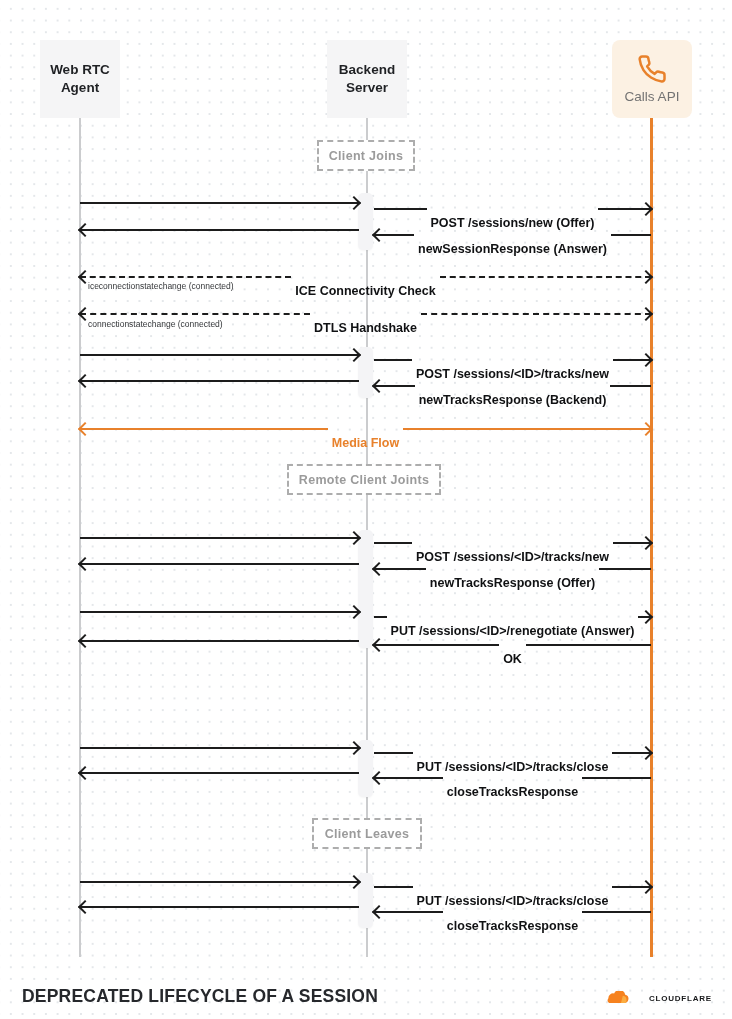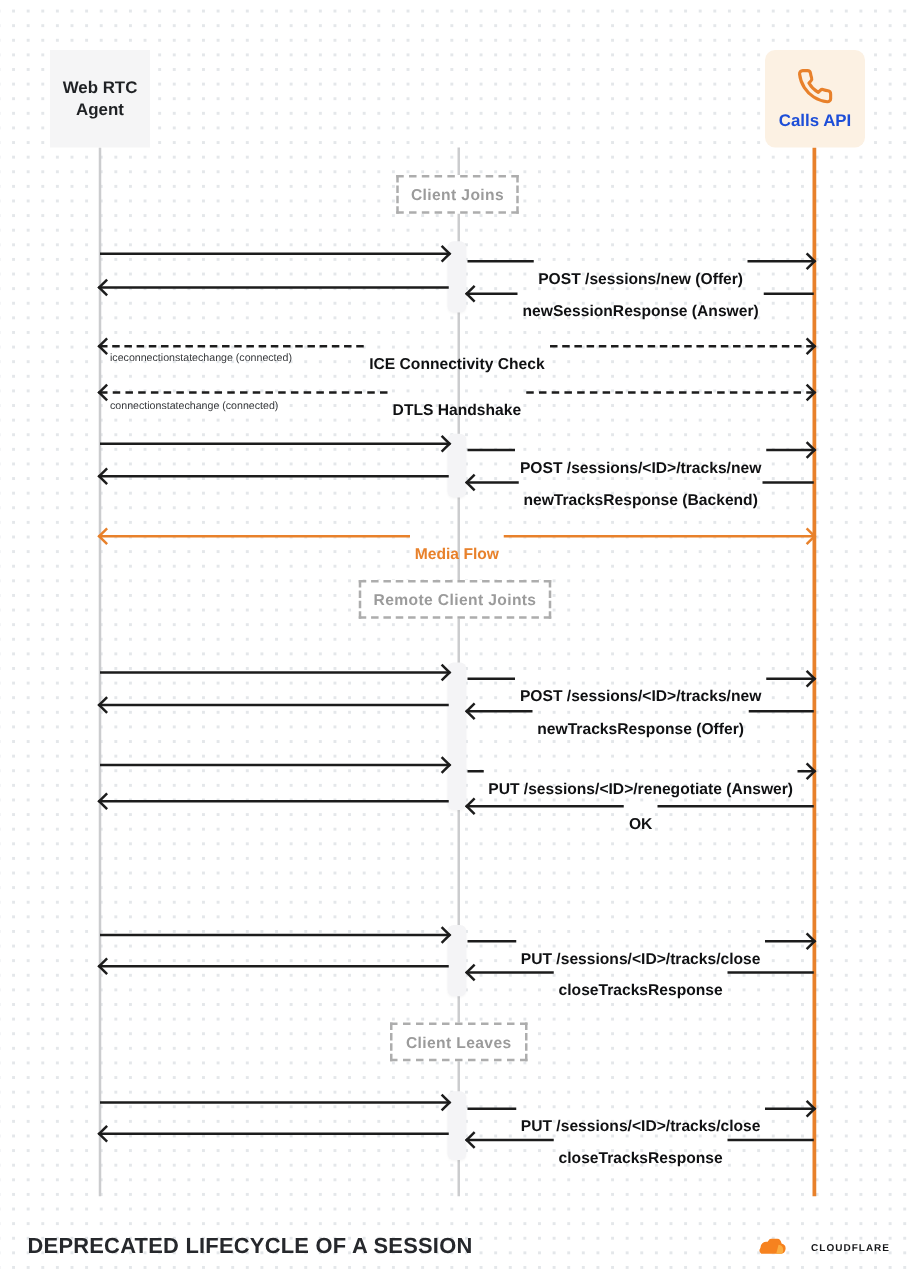--- a/index.html
+++ b/index.html
@@ -14,21 +14,21 @@
     position:absolute;top:40px;width:80px;height:78px;background:#f5f5f6;
     display:flex;align-items:center;justify-content:center;text-align:center;
     font-weight:700;font-size:13.5px;color:#1f2124;line-height:1.32;
   }
   .actor .al{white-space:pre-line;}
   .calls-box{
     position:absolute;top:40px;left:612px;width:80px;height:78px;background:#fcf1e3;
     border-radius:8px;display:flex;flex-direction:column;align-items:center;
     justify-content:center;gap:5px;text-align:center;
   }
-  .calls-box .al{font-weight:700;font-size:13.5px;color:#1d4ed8;white-space:pre-line;}
+  .calls-box .al{font-weight:400;font-size:13.5px;color:#737373;white-space:pre-line;}
   
   .life{position:absolute;top:118px;height:839px;width:2px;background:#cbccce;}
   .life.orange{background:#e8812b;width:2.5px;}
   
   .bar{position:absolute;left:358px;width:15px;background:#f4f4f6;border-radius:5px;
        box-shadow:0 1px 2px rgba(0,0,0,0.04);}
   
   .sect{
     position:absolute;border:2px dashed #adadad;background:#ffffff;color:#9b9b9b;
     font-size:12.5px;font-weight:600;letter-spacing:.3px;
@@ -65,20 +65,24 @@
   <div class="bar" style="top:193px;height:57px"></div>
   <div class="bar" style="top:347px;height:51px"></div>
   <div class="bar" style="top:530px;height:118px"></div>
   <div class="bar" style="top:740px;height:57px"></div>
   <div class="bar" style="top:873px;height:55px"></div>
 
   <div class="actor" style="left:40px">
     <span class="al">Web RTC
 Agent</span>
   </div>
+  <div class="actor" style="left:327px">
+    <span class="al">Backend
+Server</span>
+  </div>
   <div class="calls-box">
     <svg width="30" height="30" viewBox="0 0 24 24" fill="none" stroke="#e8812b" stroke-width="2" stroke-linecap="round" stroke-linejoin="round">
       <path d="M22 16.92v3a2 2 0 0 1-2.18 2 19.79 19.79 0 0 1-8.63-3.07 19.5 19.5 0 0 1-6-6 19.79 19.79 0 0 1-3.07-8.67A2 2 0 0 1 4.11 2h3a2 2 0 0 1 2 1.72 12.84 12.84 0 0 0 .7 2.81 2 2 0 0 1-.45 2.11L8.09 9.91a16 16 0 0 0 6 6l1.27-1.27a2 2 0 0 1 2.11-.45 12.84 12.84 0 0 0 2.81.7A2 2 0 0 1 22 16.92z"></path>
     </svg>
     <span class="al">Calls API</span>
   </div>
 
   <div class="sect" style="left:317px;top:140px;width:94px;height:27px">
     <span>Client Joins</span>
   </div>

